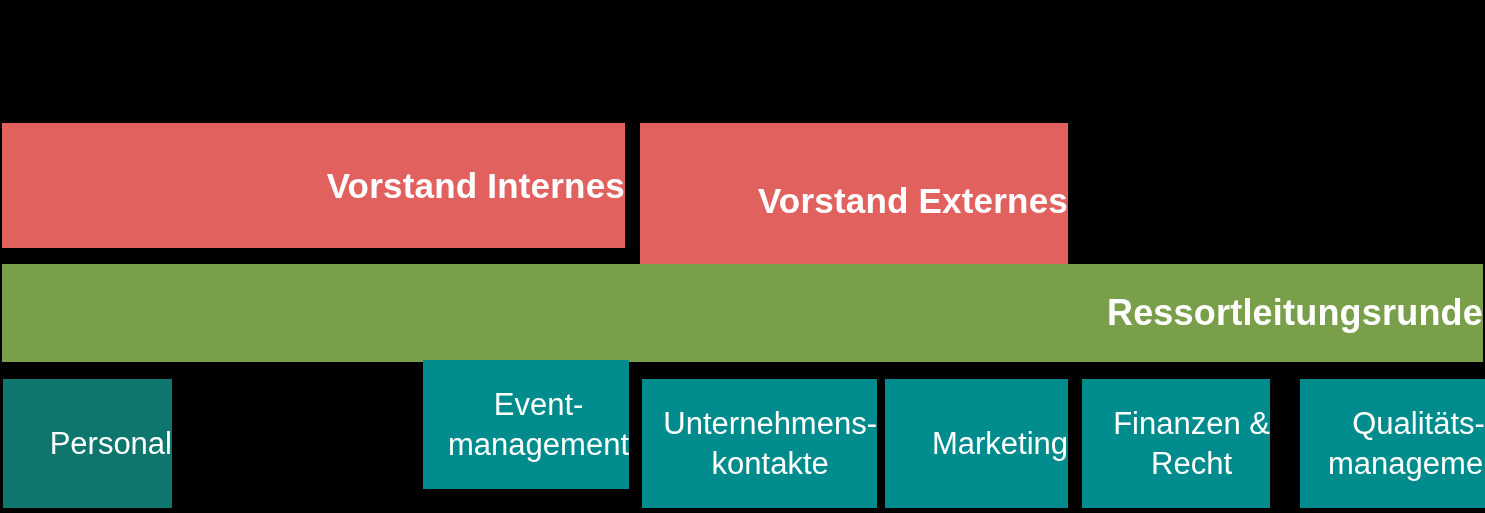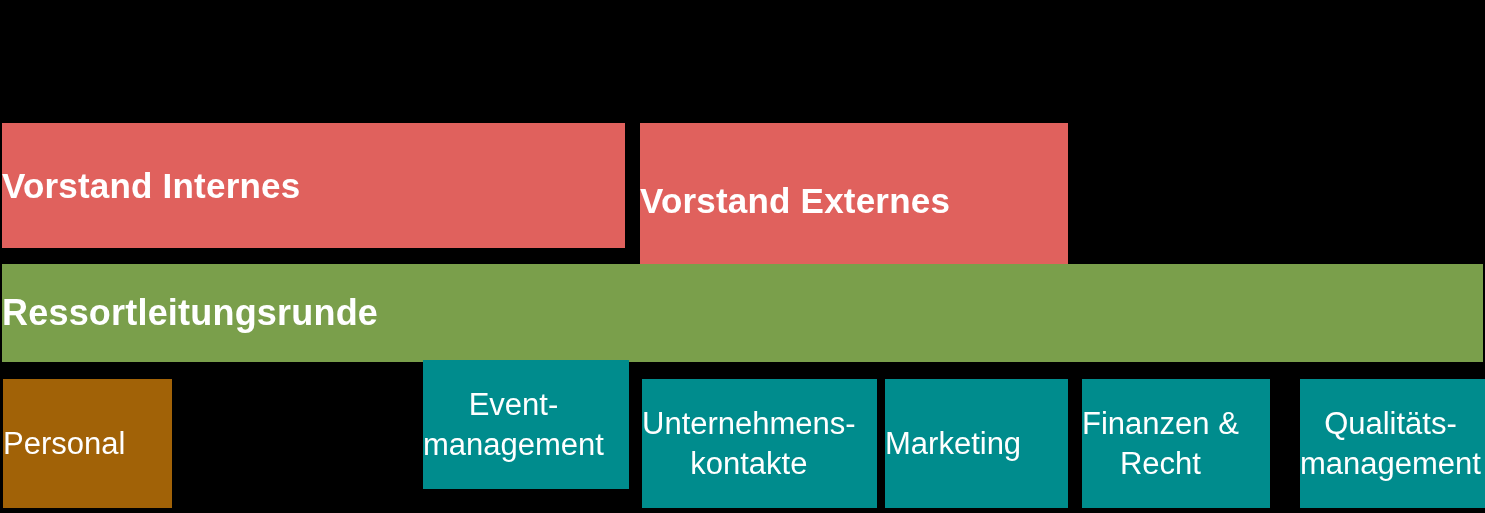--- a/index.html
+++ b/index.html
@@ -11,21 +11,21 @@
     position: relative;
     width: 1485px;
     height: 513px;
     overflow: hidden;
     font-family: "Liberation Sans", sans-serif;
   }
   .box {
     position: absolute;
     display: flex;
     align-items: center;
-    justify-content: flex-start;
+    justify-content: flex-end;
     text-align: center;
     box-sizing: border-box;
   }
   .label {
     color: #ffffff;
     white-space: pre-line;
   }
   .board-label {
     font-size: 35px;
     font-weight: 700;
@@ -53,21 +53,21 @@
 
   <div class="box" style="left: 640px; top: 123px; width: 428px; height: 155px; background-color: rgb(224, 97, 93);">
     <span class="label board-label">Vorstand Externes</span>
   </div>
 
 
   <div class="box" style="left: 2px; top: 264px; width: 1481px; height: 98px; background-color: rgb(122, 159, 75);">
     <span class="label lead-label">Ressortleitungsrunde</span>
   </div>
 
-  <div class="box" style="left: 3px; top: 379px; width: 169px; height: 129px; background-color: #a16207;">
+  <div class="box" style="left: 3px; top: 379px; width: 169px; height: 129px; background-color: #0f766e;">
     <span class="label dept-label">Personal</span>
   </div>
 
 
   <div class="box" style="left: 423px; top: 360px; width: 206px; height: 129px; background-color: rgb(0, 140, 141);">
     <span class="label dept-label">Event-
 management</span>
   </div>
 
   <div class="box" style="left: 642px; top: 379px; width: 235px; height: 129px; background-color: rgb(0, 140, 141);">

